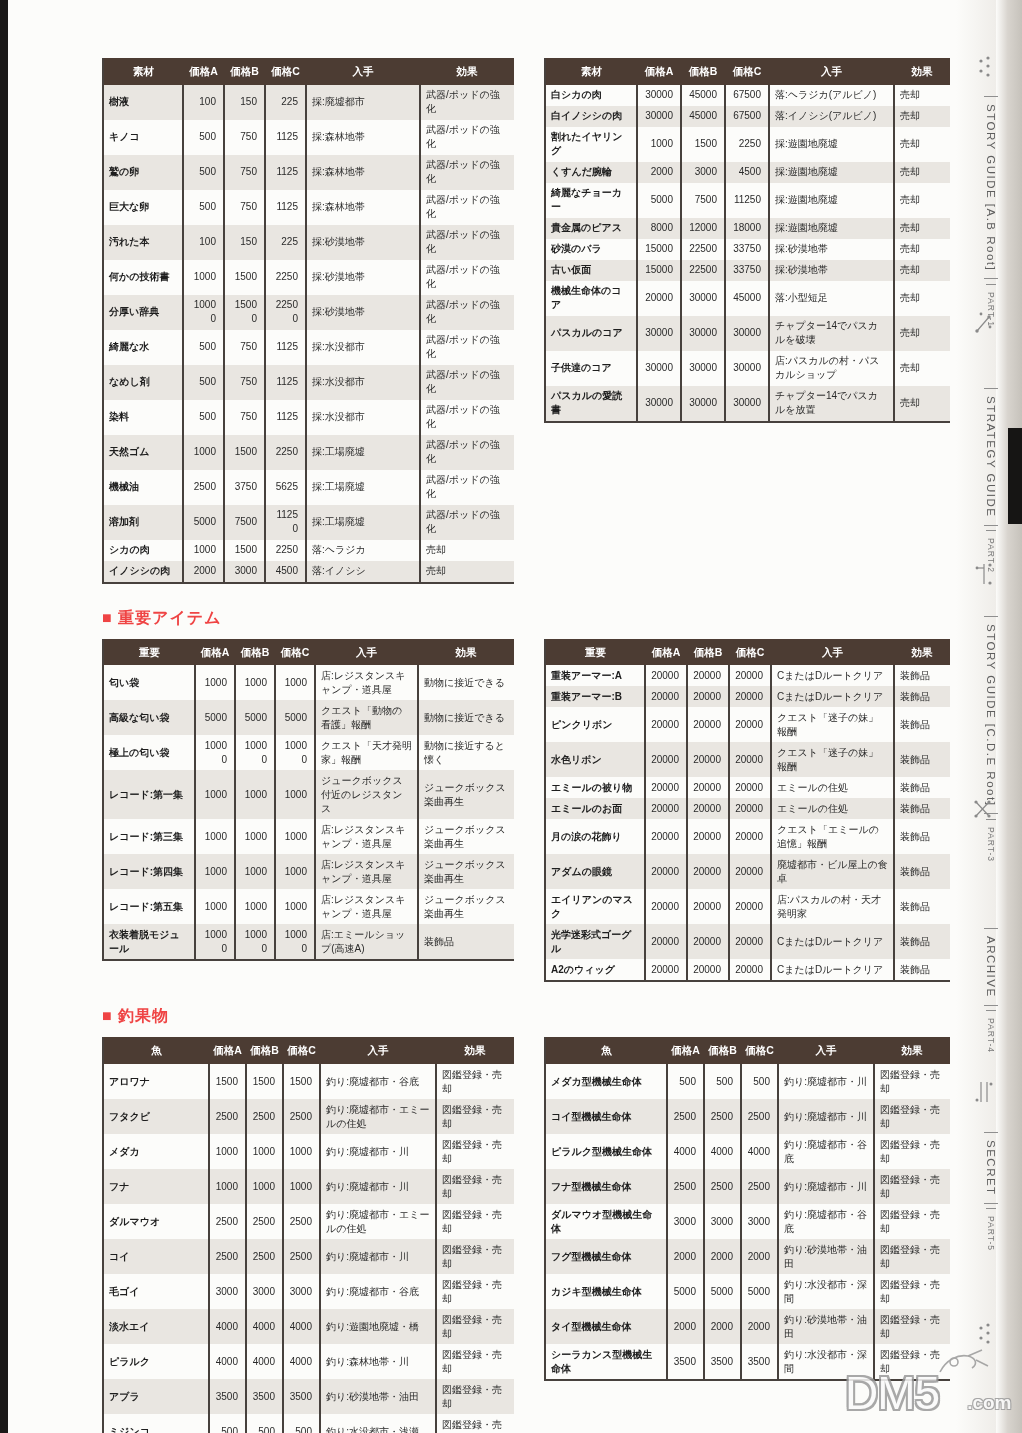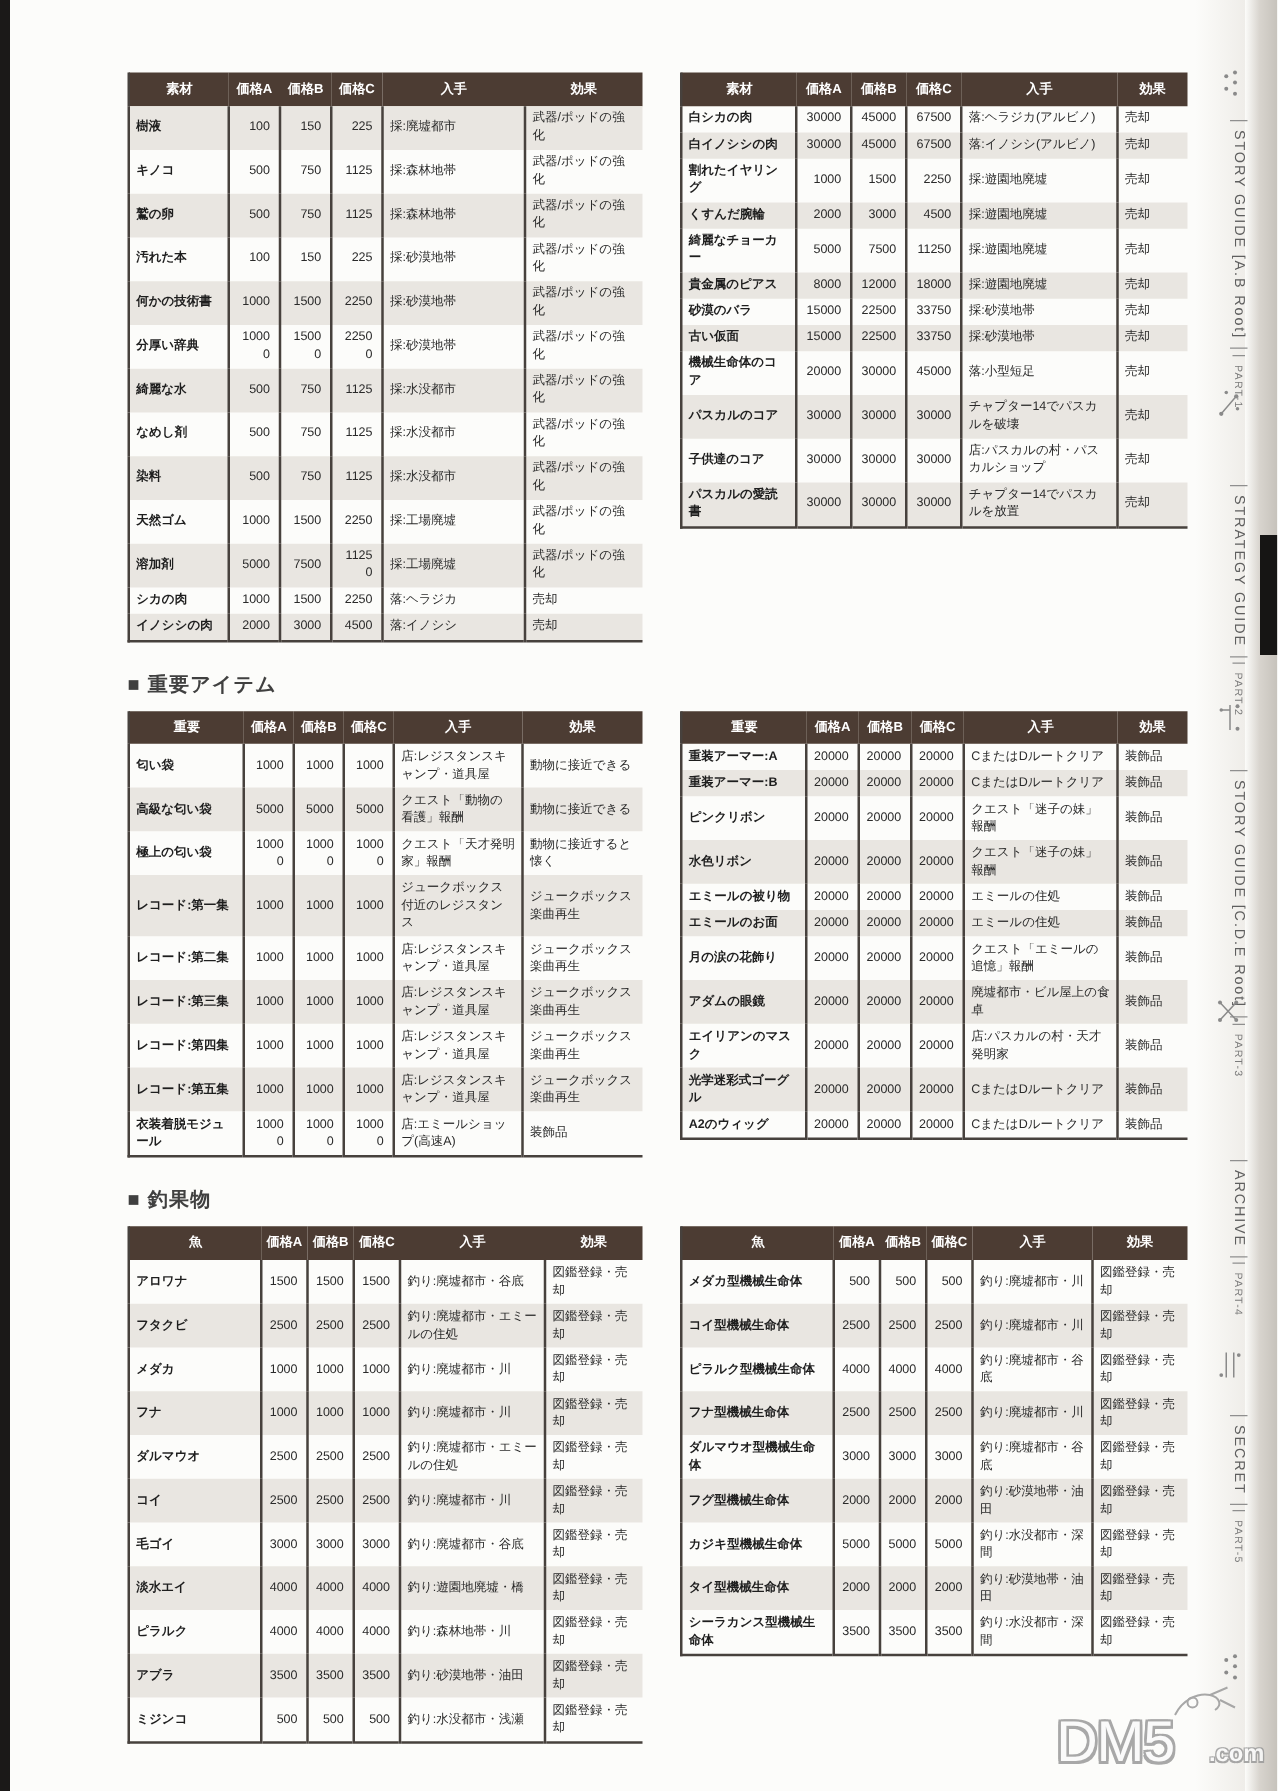--- a/index.html
+++ b/index.html
@@ -7,21 +7,21 @@
         font-family:"Liberation Sans","DejaVu Sans",sans-serif;color:#2a2a2a;}
   .edge-left{position:absolute;left:0;top:0;width:8px;height:100%;background:#1b1918;}
   .edge-right{position:absolute;right:0;top:0;width:26px;height:100%;
         background:linear-gradient(to right, rgba(216,213,208,0) 0%, #d8d4ce 45%, #c6c2bb 100%);}
   .edge-right-wash{position:absolute;right:26px;top:0;width:40px;height:100%;
         background:linear-gradient(to right, rgba(242,240,236,0) 0%, #efede9 100%);}
   .blacktab{position:absolute;right:0;top:428px;width:14px;height:96px;background:#161514;}
 
   .content{position:absolute;left:102px;top:58px;width:852px;}
   .band{display:flex;gap:30px;align-items:flex-start;}
-  h2.section{font-size:16px;font-weight:bold;margin:24px 0 10px 0;color:#404040;letter-spacing:1px;}
+  h2.section{font-size:16px;font-weight:bold;margin:24px 0 10px 0;color:#ef4444;letter-spacing:1px;}
 
   table{border-collapse:collapse;table-layout:fixed;font-size:10px;line-height:1.4;
         border-left:2px solid #47413d;border-bottom:2px solid #47413d;}
   .t-left{width:412px;}
   .t-right{width:406px;}
   th{background:#4c3c33;color:#ffffff;font-size:10.5px;font-weight:bold;text-align:center;padding:6px 2px;}
   td{padding:3.5px 5px;vertical-align:middle;word-break:break-all;}
   td + td{border-left:2px solid #47413d;}
   td:first-child{font-weight:bold;color:#1e1e1e;}
   td.num{text-align:right;padding-right:7px;}
@@ -104,20 +104,28 @@
             </tr>
             <tr>
               <td>鷲の卵</td>
               <td class="num">500</td>
               <td class="num">750</td>
               <td class="num">1125</td>
               <td>採:森林地帯</td>
               <td>武器/ポッドの強化</td>
             </tr>
             <tr>
+              <td>巨大な卵</td>
+              <td class="num">500</td>
+              <td class="num">750</td>
+              <td class="num">1125</td>
+              <td>採:森林地帯</td>
+              <td>武器/ポッドの強化</td>
+            </tr>
+            <tr>
               <td>汚れた本</td>
               <td class="num">100</td>
               <td class="num">150</td>
               <td class="num">225</td>
               <td>採:砂漠地帯</td>
               <td>武器/ポッドの強化</td>
             </tr>
             <tr>
               <td>何かの技術書</td>
               <td class="num">1000</td>
@@ -156,20 +164,28 @@
               <td class="num">750</td>
               <td class="num">1125</td>
               <td>採:水没都市</td>
               <td>武器/ポッドの強化</td>
             </tr>
             <tr>
               <td>天然ゴム</td>
               <td class="num">1000</td>
               <td class="num">1500</td>
               <td class="num">2250</td>
+              <td>採:工場廃墟</td>
+              <td>武器/ポッドの強化</td>
+            </tr>
+            <tr>
+              <td>機械油</td>
+              <td class="num">2500</td>
+              <td class="num">3750</td>
+              <td class="num">5625</td>
               <td>採:工場廃墟</td>
               <td>武器/ポッドの強化</td>
             </tr>
             <tr>
               <td>溶加剤</td>
               <td class="num">5000</td>
               <td class="num">7500</td>
               <td class="num">11250</td>
               <td>採:工場廃墟</td>
               <td>武器/ポッドの強化</td>
@@ -357,28 +373,20 @@
               <td class="num">10000</td>
               <td>クエスト「天才発明家」報酬</td>
               <td>動物に接近すると懐く</td>
             </tr>
             <tr>
               <td>レコード:第一集</td>
               <td class="num">1000</td>
               <td class="num">1000</td>
               <td class="num">1000</td>
               <td>ジュークボックス付近のレジスタンス</td>
-              <td>ジュークボックス楽曲再生</td>
-            </tr>
-            <tr>
-              <td>レコード:第二集</td>
-              <td class="num">1000</td>
-              <td class="num">1000</td>
-              <td class="num">1000</td>
-              <td>店:レジスタンスキャンプ・道具屋</td>
               <td>ジュークボックス楽曲再生</td>
             </tr>
             <tr>
               <td>レコード:第三集</td>
               <td class="num">1000</td>
               <td class="num">1000</td>
               <td class="num">1000</td>
               <td>店:レジスタンスキャンプ・道具屋</td>
               <td>ジュークボックス楽曲再生</td>
             </tr>

